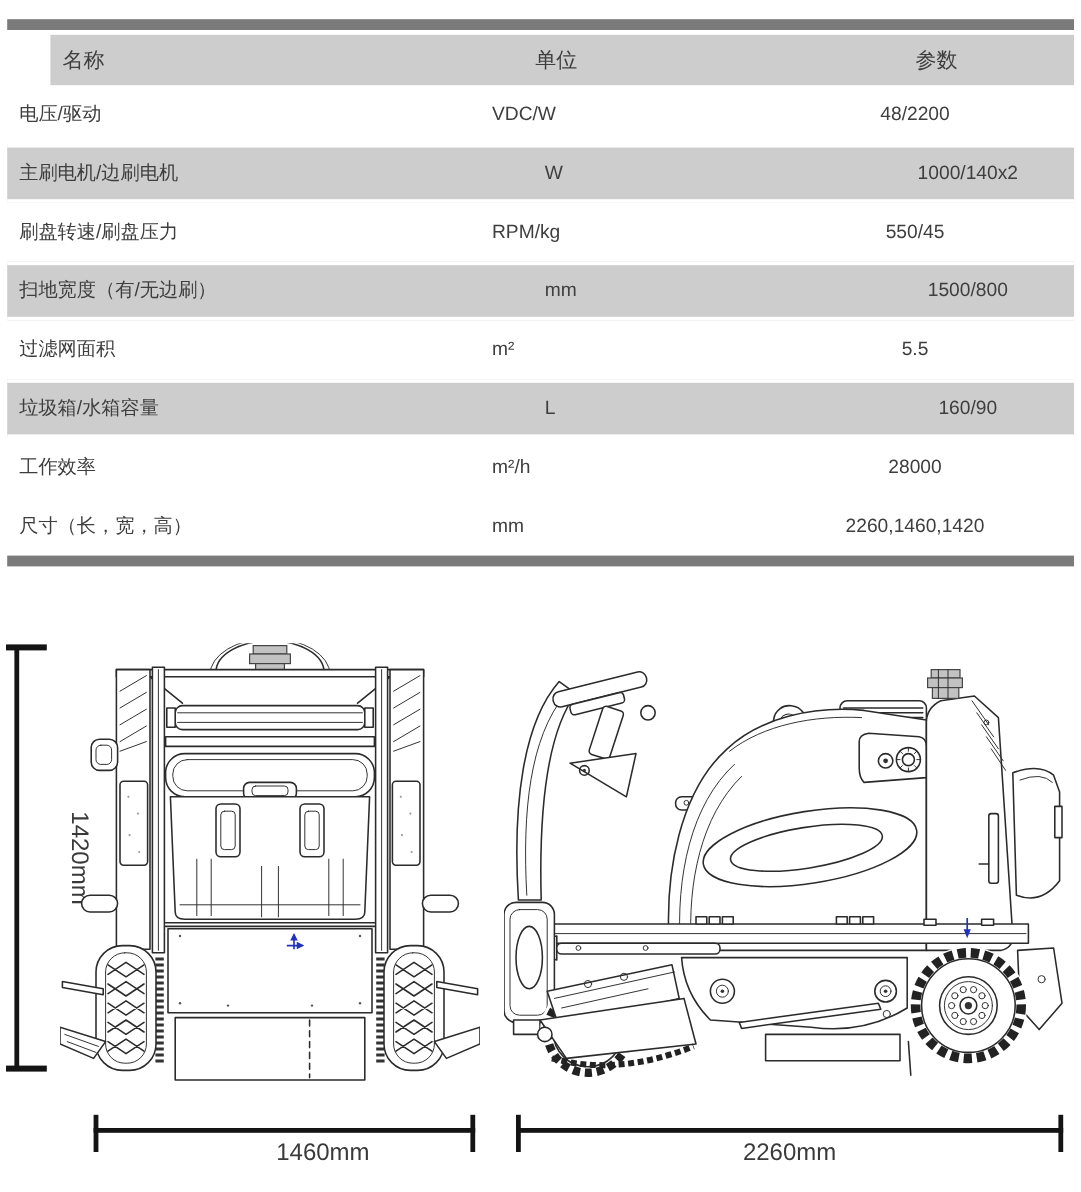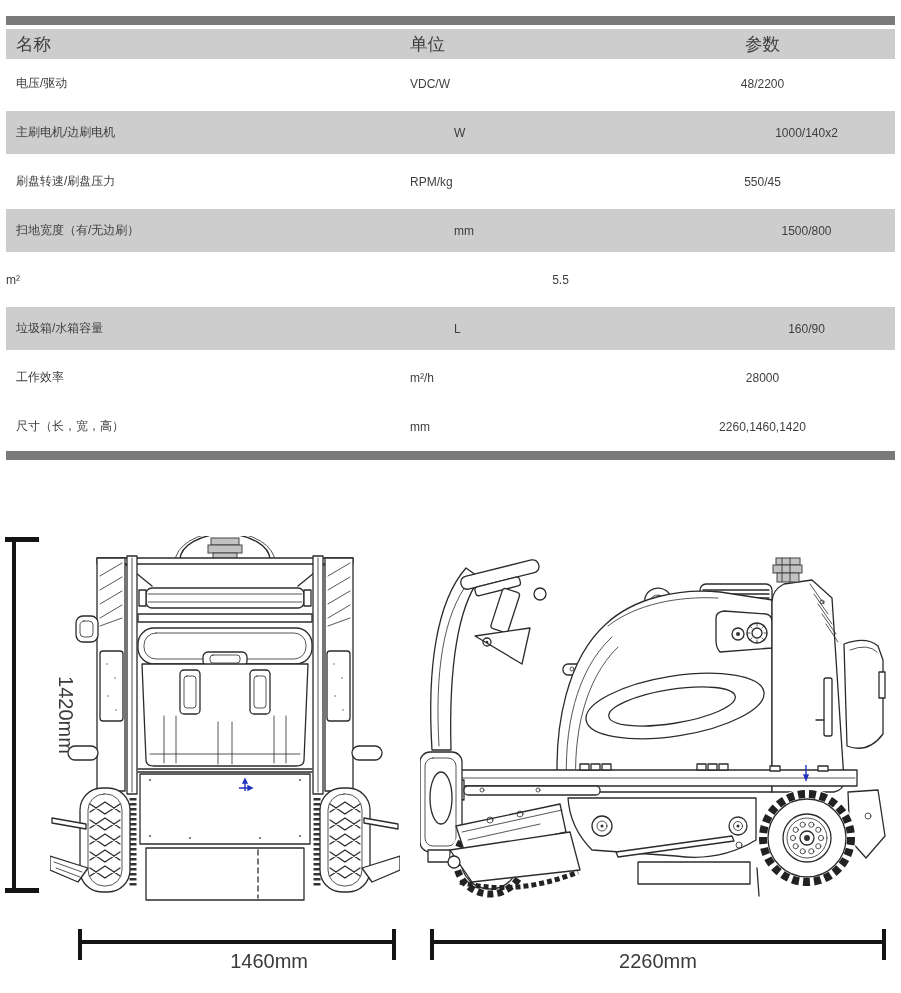--- a/index.html
+++ b/index.html
@@ -1,22 +1,22 @@
 <!DOCTYPE html>
 <html><head>
 <meta charset="utf-8">
 <style>
   html,body{margin:0;padding:0;background:#fff;}
   .canvas{position:relative;width:901px;height:993px;background:#fff;overflow:hidden;
           font-family:"Liberation Sans","DejaVu Sans",sans-serif;color:#3e3e3e;}
   
   .spec{position:absolute;left:6px;top:16px;width:889px;}
   .bar{height:9px;background:#7a7a7a;}
-  .row{display:flex;align-items:center;height:49px;font-size:12px;}
-  .row.head{height:30px;margin-top:4px;background:#cdcdcd;font-size:17.5px;}
+  .row{display:flex;align-items:center;height:49px;font-size:16px;}
+  .row.head{height:42px;margin-top:4px;background:#cdcdcd;font-size:17.5px;margin-left:36px;}
   .row.gray{background:#cdcdcd;border-top:3px solid #fff;border-bottom:3px solid #fff;box-sizing:border-box;gap:44px;}
   .c1{width:404px;padding-left:10px;box-sizing:border-box;}
   .c2{width:250px;}
   .c3{flex:1;text-align:center;padding-right:30px;}
   
   .dline{position:absolute;background:#141414;}
   .dlabel{position:absolute;font-size:20px;color:#3a3a3a;text-align:center;}
   #dim-h-label{left:-11px;top:702px;width:150px;height:26px;transform:rotate(90deg);}
   #dim-w1-label{left:138px;top:950px;width:170px;text-align:right;}
   #dim-w2-label{left:573px;top:950px;width:170px;}
@@ -53,20 +53,21 @@
       <div class="c1">刷盘转速/刷盘压力</div>
       <div class="c2">RPM/kg</div>
       <div class="c3">550/45</div>
     </div>
     <div class="row gray">
       <div class="c1">扫地宽度（有/无边刷）</div>
       <div class="c2">mm</div>
       <div class="c3">1500/800</div>
     </div>
     <div class="row">
+      <div class="c1">过滤网面积</div>
       <div class="c2">m²</div>
       <div class="c3">5.5</div>
     </div>
     <div class="row gray">
       <div class="c1">垃圾箱/水箱容量</div>
       <div class="c2">L</div>
       <div class="c3">160/90</div>
     </div>
     <div class="row">
       <div class="c1">工作效率</div>

